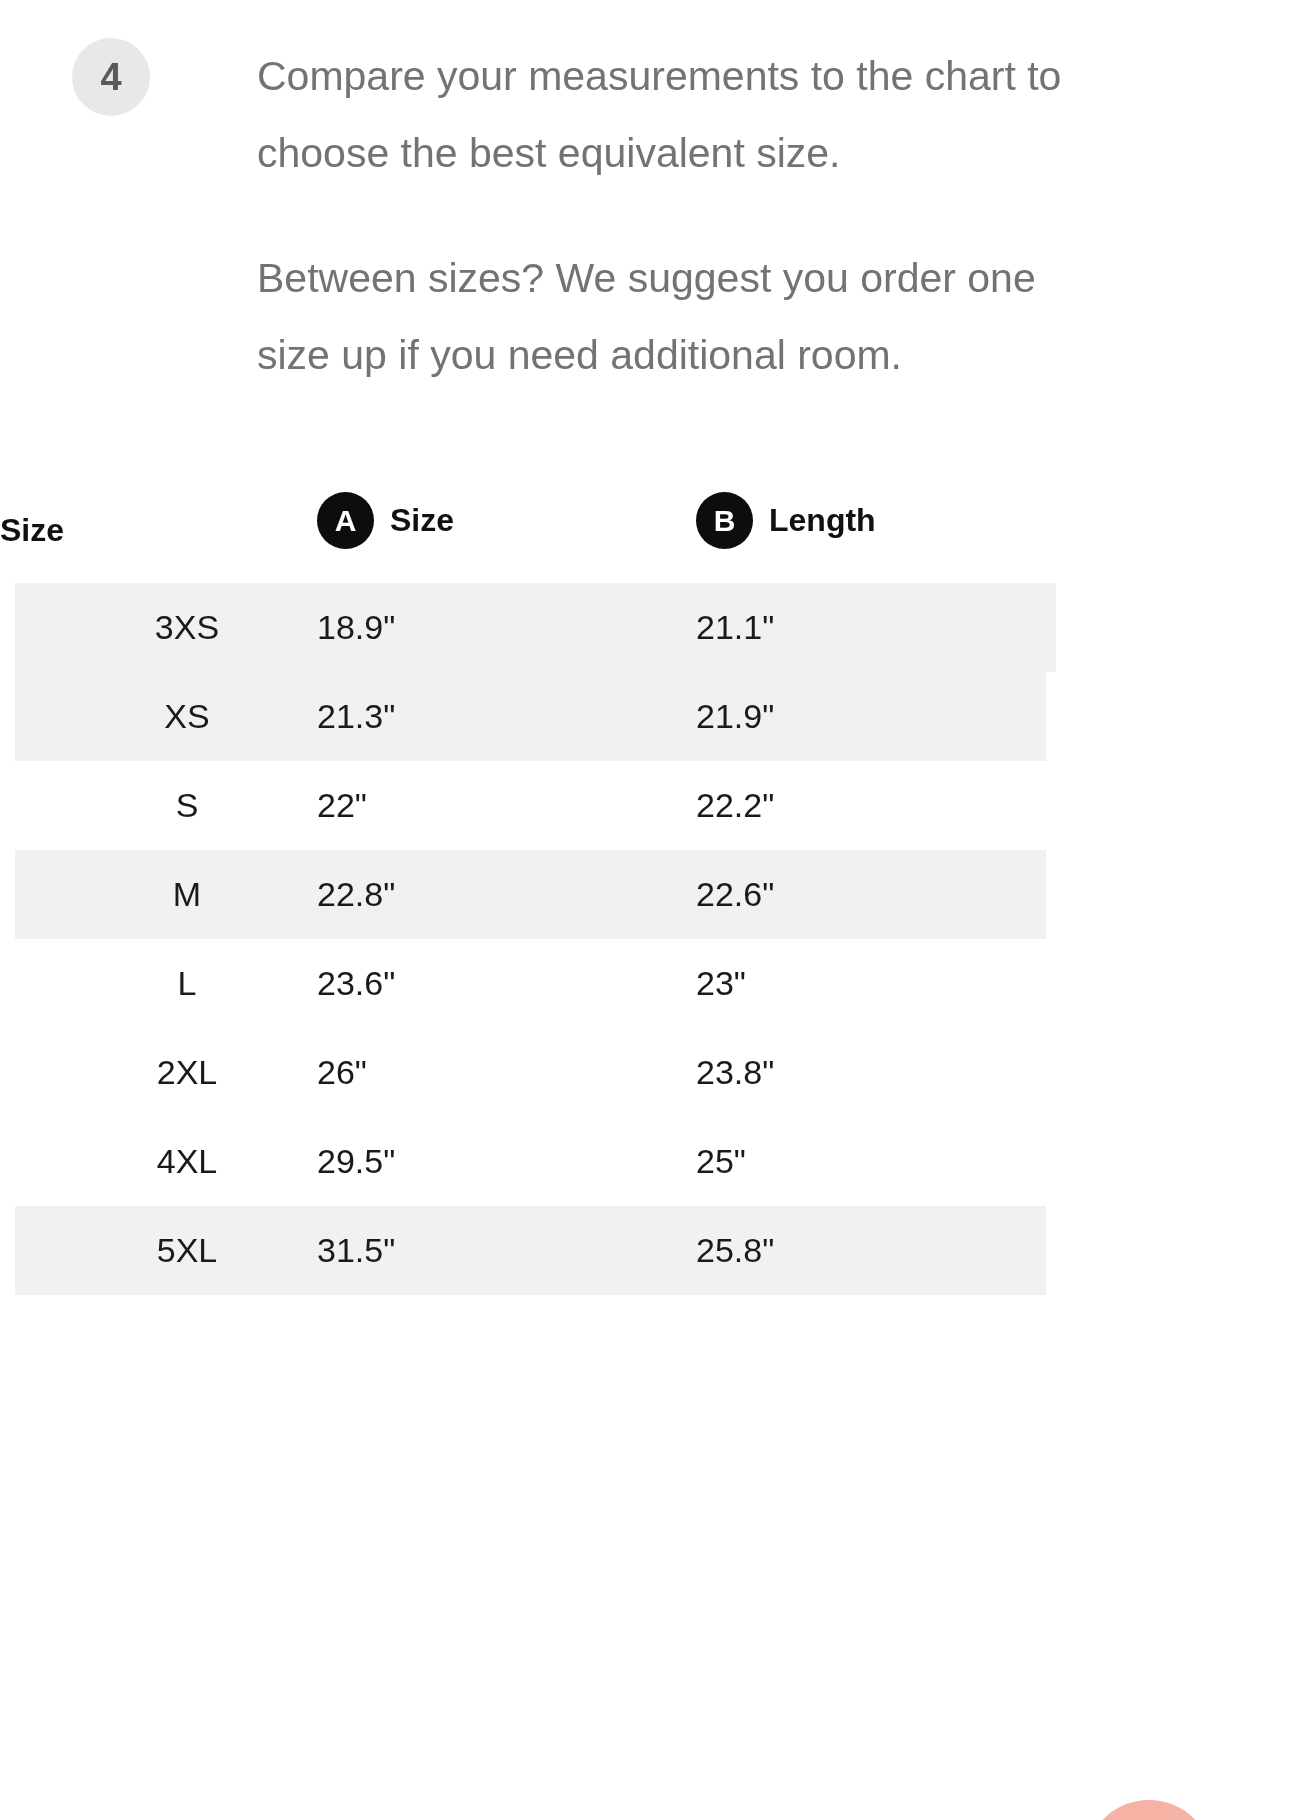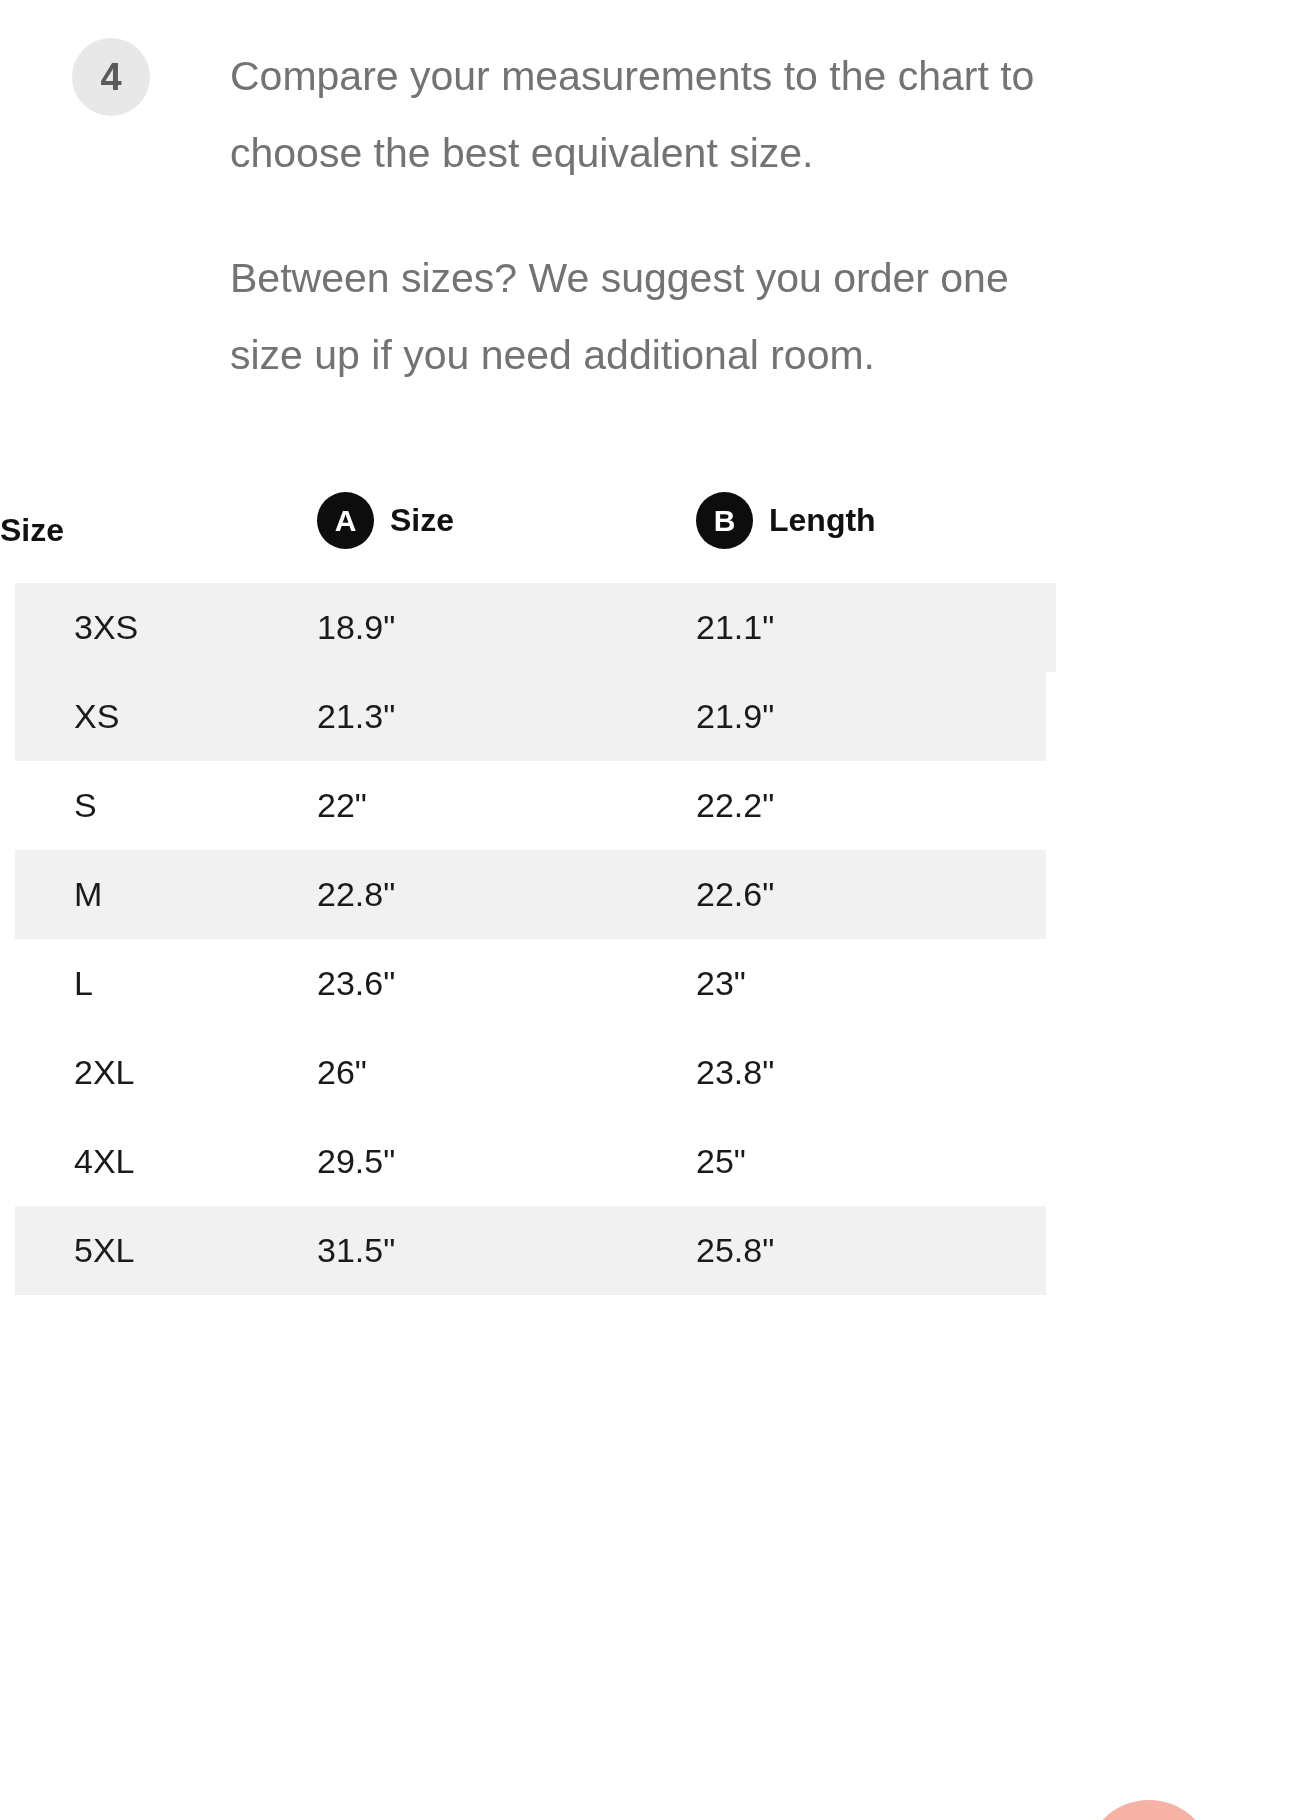--- a/index.html
+++ b/index.html
@@ -43,21 +43,21 @@
     display: flex;
     align-items: center;
     justify-content: center;
     font-size: 38px;
     font-weight: bold;
     color: #5b5b5b;
     font-family: "Liberation Sans", sans-serif;
   }
 
   .step-text {
-    margin-left: 80px;
+    margin-left: 107px;
     width: 860px;
     font-size: 41px;
     line-height: 77px;
     color: #737373;
     font-family: "Liberation Sans", sans-serif;
     font-weight: 400;
   }
 
   .step-text p { margin: 0; }
   .step-text p.second { margin-top: 48px; }
@@ -117,21 +117,21 @@
 
   .size-table tbody td {
     font-size: 34px;
     font-weight: 400;
     color: #1a1a1a;
     height: 89px;
     vertical-align: middle;
     background: #ffffff;
   }
 
-  .size-table tbody td.t-size   { padding-left: 74px; }
+  .size-table tbody td.t-size   { padding-left: 74px; text-align: center; }
   .size-table tbody td.t-chest  { padding-left: 17px; }
   .size-table tbody td.t-length { padding-left: 17px; }
 
   .size-table tbody tr.striped td { background: #f1f1f1; }
 
   
   .size-table tbody tr.striped td.t-size {
     box-shadow: inset 15px 0 0 0 #ffffff;
   }
   .size-table tbody tr.striped td.t-length {

